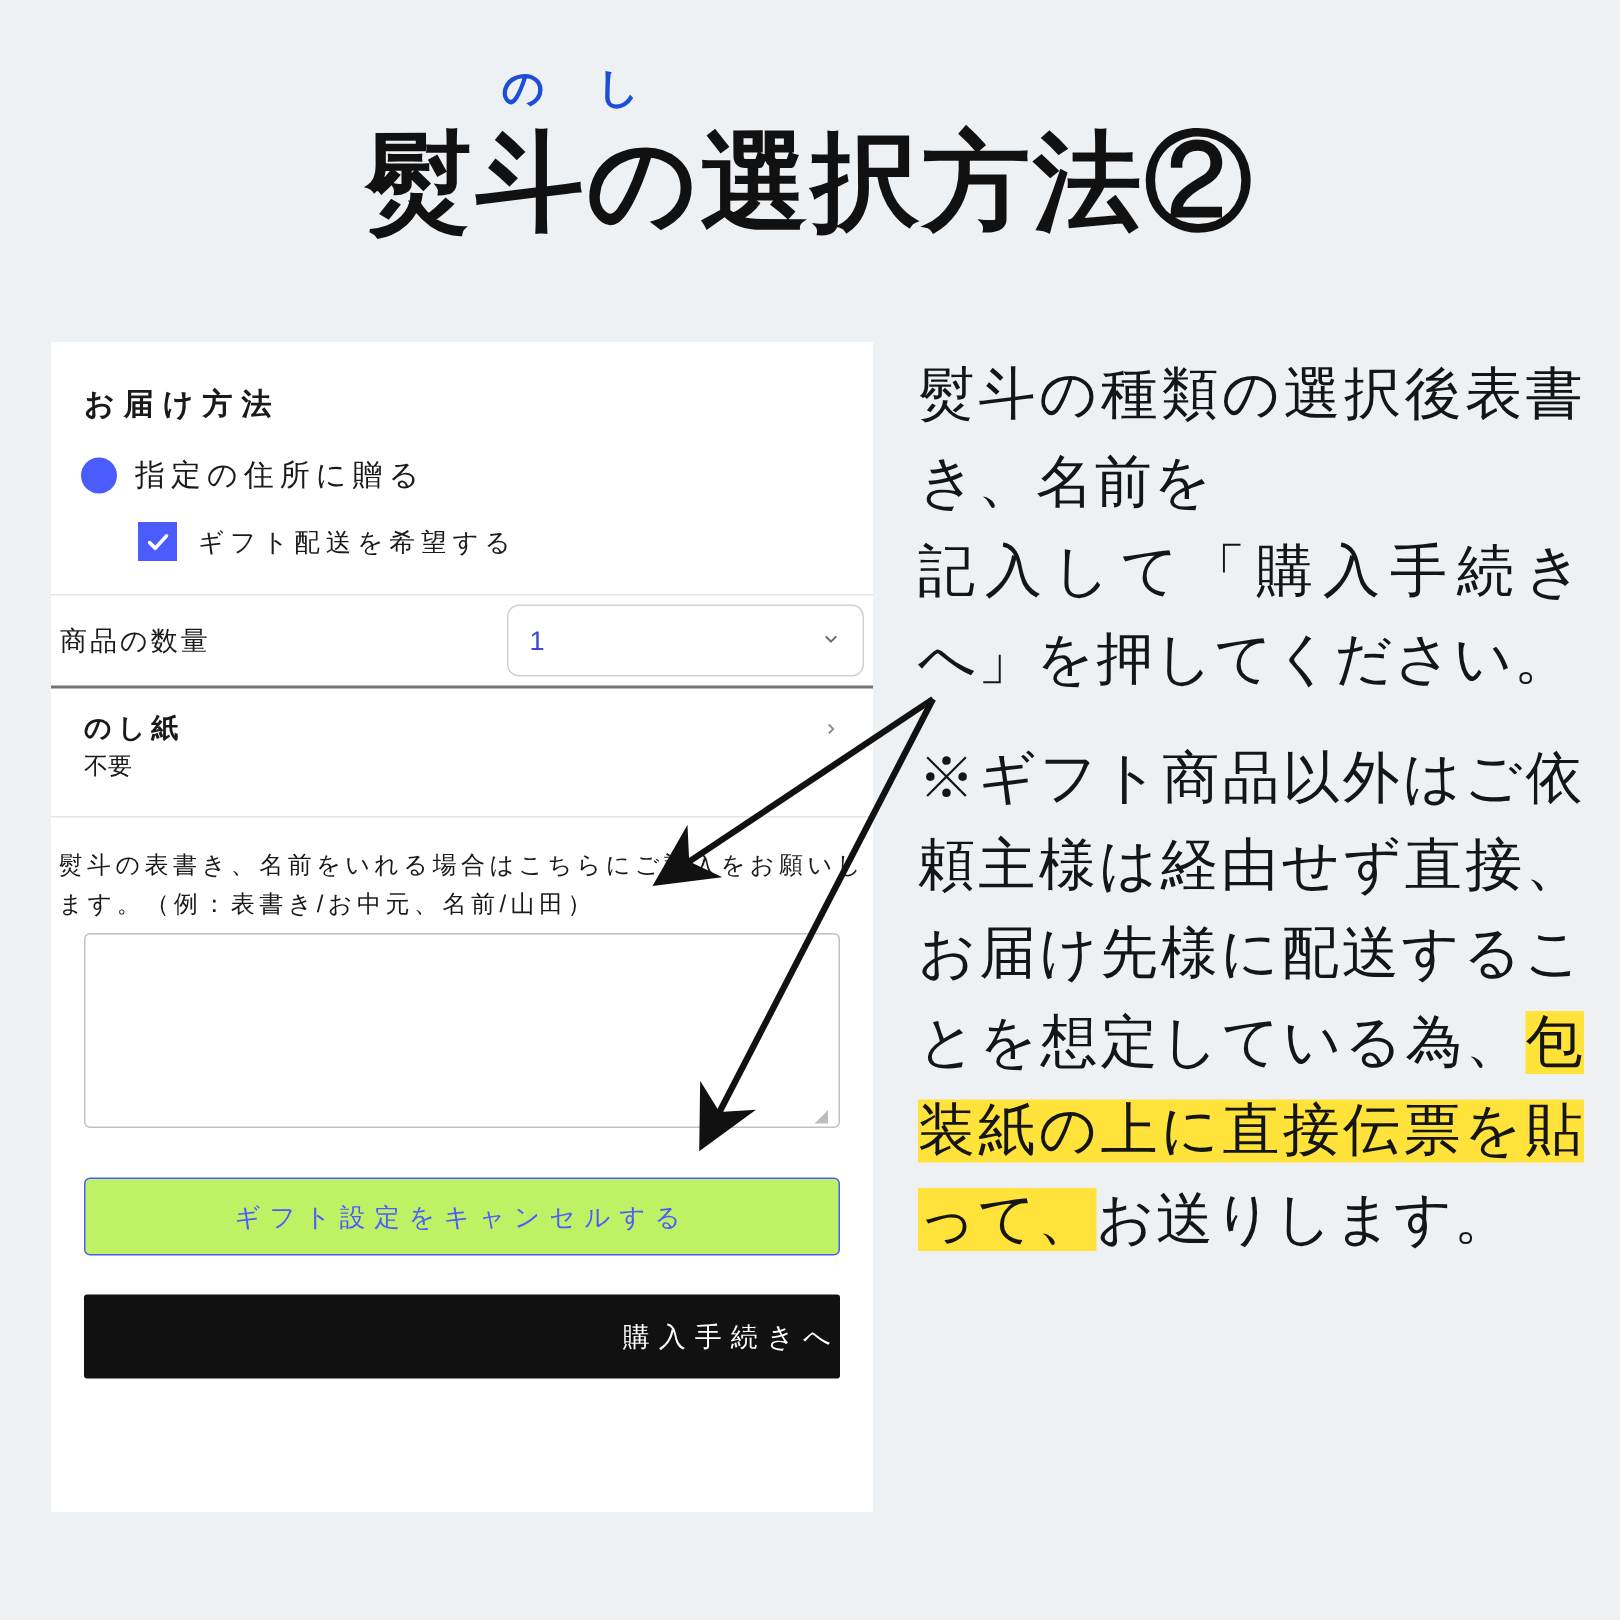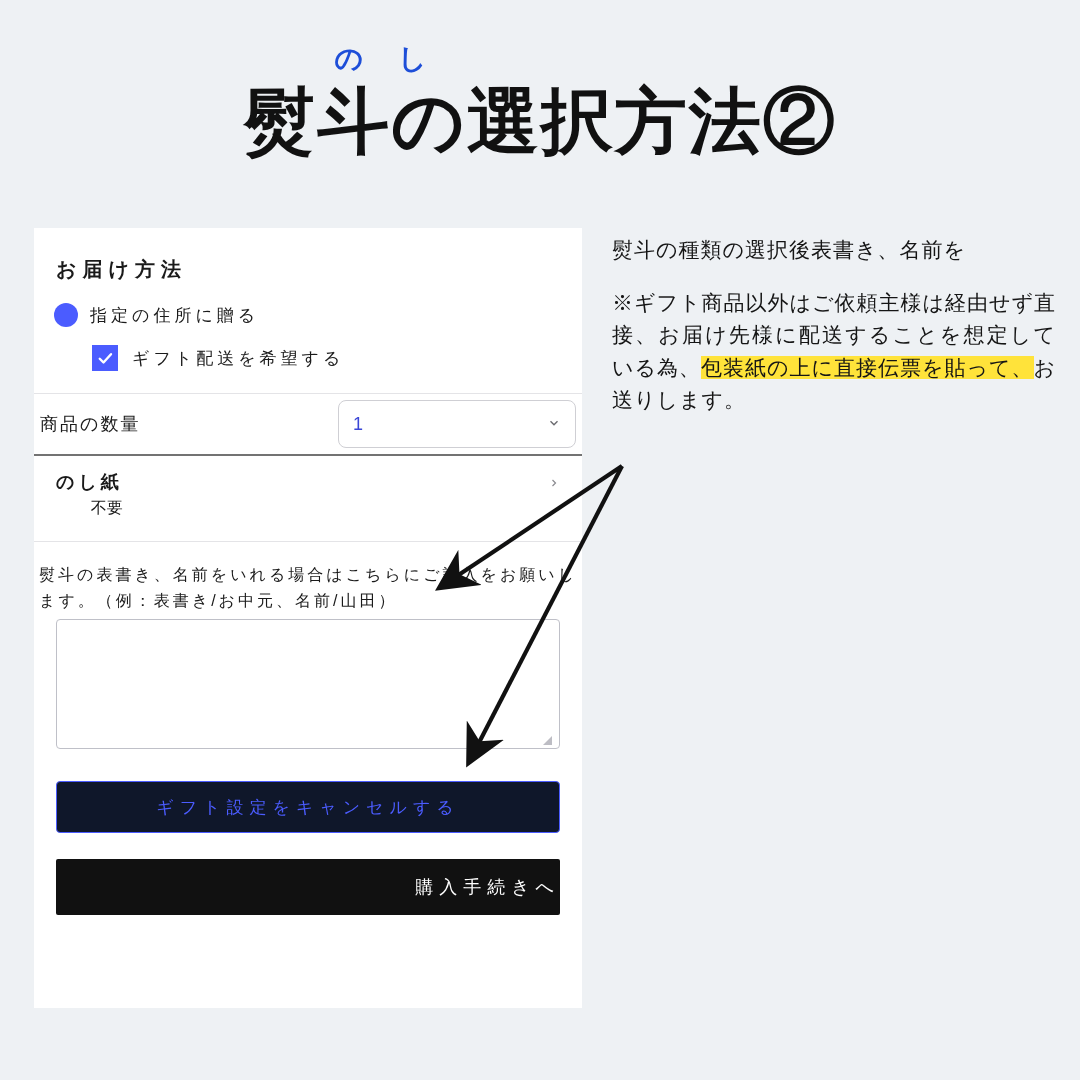--- a/index.html
+++ b/index.html
@@ -30,47 +30,47 @@
     .left-panel {
       position: absolute;
       top: 228px;
       left: 34px;
       width: 548px;
       height: 780px;
       background: #fff;
     }
 
     .deliv-title { font-size: 20px; font-weight: 700; padding: 28px 22px 14px; letter-spacing: 6px; }
-    .deliv-row { padding: 6px 20px 12px 20px; display:flex; align-items:center; font-size:17px; letter-spacing: 4px; }
+    .deliv-row { padding: 6px 20px 12px 20px; display:flex; align-items:center; font-size:20px; letter-spacing: 4px; }
     .radio-dot { width:24px; height:24px; border-radius:50%; background:#4b5cff; margin-right:12px; flex:0 0 24px; }
     .gift-row { padding: 6px 20px 22px 58px; display:flex; align-items:center; font-size:17px; letter-spacing: 4px; }
     .checkbox { width:26px; height:26px; background:#4b5cff; display:flex; align-items:center; justify-content:center; margin-right:14px; color:#fff; }
     .checkbox svg { width:18px; height:18px; display:block; }
 
     .qty-row { display:flex; align-items:center; justify-content:space-between; padding:6px; border-top:1px solid #e4e4e7; }
     .qty-label { font-size:18px; letter-spacing:2px; }
     .qty-select { width:238px; height:48px; border:1.5px solid #cfcfd4; border-radius:8px; display:flex; align-items:center; justify-content:space-between; padding:0 14px; color:#3a46d6; font-size:18px; }
     .qty-select .chev { color:#777; }
 
     .noshi-block { padding: 14px 22px 22px; border-top:2px solid #737373; }
     .noshi-head { display:flex; align-items:flex-start; justify-content:space-between; }
     .noshi-label { font-size:18px; letter-spacing:4px; font-weight:600; }
-    .noshi-val { font-size:16px; margin-top:4px;text-align:right; }
+    .noshi-val { font-size:16px; margin-top:4px; }
     .noshi-chev { color:#888; font-size:18px; margin-top:4px; }
 
     .noshi-help { padding: 20px 5px 6px; border-top:1px solid #e4e4e7; font-size:16px; letter-spacing:3px; line-height:1.6; }
     .textarea-wrap { padding: 0 22px; }
     .textarea { width:100%; height:130px; border:1.6px solid #bfc0c8; border-radius:4px; resize:none; font-size:15px; padding:8px; outline:none; position:relative; }
     .textarea-resizer { position:absolute; right:30px; margin-top:-18px; width:10px; height:10px; }
     .textarea-resizer::before { content:""; position:absolute; right:0; bottom:0; width:0;height:0; border-bottom:9px solid #bdbdc4; border-left:9px solid transparent; }
 
-    .cancel-btn { margin: 28px 22px 0; height:52px; border:1.5px solid #4b5cff; border-radius:4px; color:#4b5cff; display:flex; align-items:center; justify-content:center; font-size:17px; letter-spacing:6px; background:#0f172a; }
+    .cancel-btn { margin: 28px 22px 0; height:52px; border:1.5px solid #4b5cff; border-radius:4px; color:#4b5cff; display:flex; align-items:center; justify-content:center; font-size:17px; letter-spacing:6px; background:#bef264; }
     .proceed-btn { margin: 26px 22px 0; height:56px; background:#111; color:#fff; display:flex; align-items:center; justify-content:flex-end; font-size:18px; letter-spacing:6px; border-radius:2px; }
 
-    .right-text { position:absolute; left:612px; top:234px; width:444px; font-size:21px; line-height:1.55; letter-spacing:1px; font-weight:400; color:#151515; }
+    .right-text { position:absolute; left:612px; top:234px; width:444px; font-size:38px; line-height:1.55; letter-spacing:1px; font-weight:400; color:#151515; }
     .right-text p { margin-bottom: 20px; }
     .hl { background: #ffe33a; margin-top: 32px; }
     .justify { text-align: justify; text-justify: inter-ideograph; }
 
     .arrow-svg { position:absolute; pointer-events:none; }
   </style>
 </head>
 <body>
 
 <div class="ruby-container">
@@ -134,20 +134,21 @@
   </div>
 
   <div class="proceed-btn">
     <span>購入手続きへ</span>
   </div>
 </div>
 
 <div class="right-text">
   <p class="justify">
     <span>熨斗の種類の選択後表書き、名前を</span><br>
+    <span>記入して「購入手続きへ」を押してください。</span>
   </p>
   <p class="justify">
     <span>※ギフト商品以外はご依頼主様は経由せず直接、お届け先様に配送することを想定している為、</span><span class="hl">包装紙の上に直接伝票を貼って、</span><span>お送りします。</span>
   </p>
 </div>
 
 <svg class="arrow-svg" style="left:0; top:0;" width="1080" height="1080">
   <defs>
     <marker id="ah" markerWidth="10" markerHeight="10" refX="8" refY="5" orient="auto" markerUnits="strokeWidth">
       <path d="M0,0 L10,5 L0,10 L3,5 Z" fill="#111"></path>

